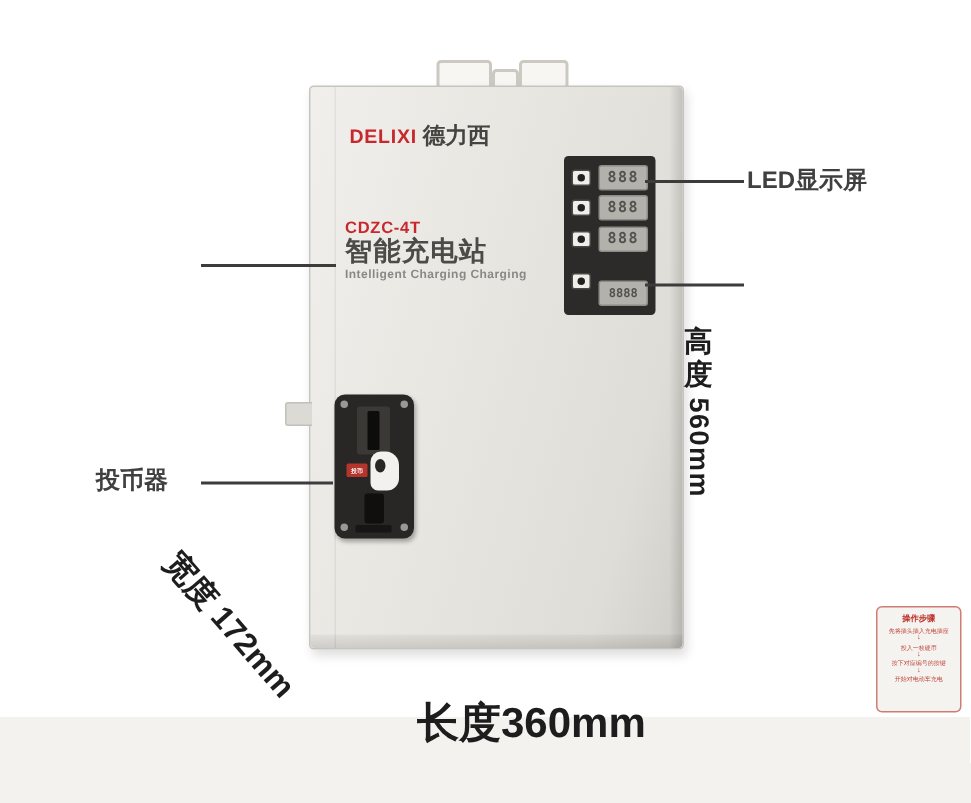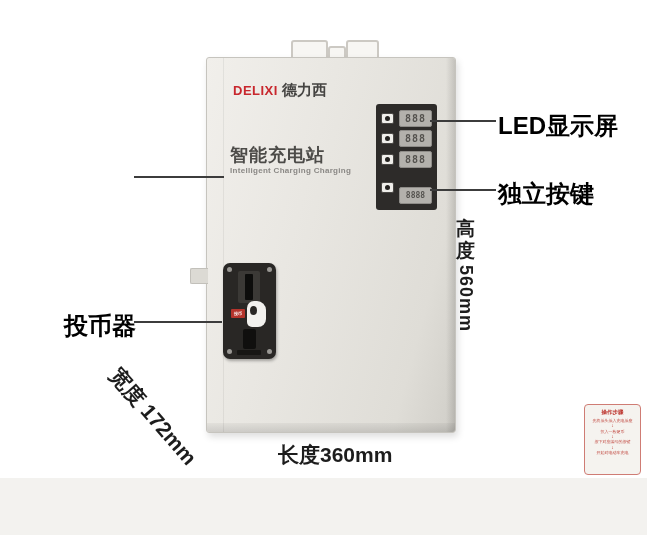--- a/index.html
+++ b/index.html
@@ -86,25 +86,25 @@
   
   .sticker { position:absolute; left:377px; top:346px; width:57px; height:71px;
              background:#f5f3ef; border:1px solid #cf7c74; border-radius:4px;
              display:flex; flex-direction:column; align-items:center; padding-top:4px; }
   .sticker .title { font-size:5.5px; font-weight:bold; color:#bb2f28; margin-bottom:2px; }
   .sticker .step { font-size:4px; color:#c0473f; line-height:1.3; white-space:nowrap; }
   .sticker .arrow { font-size:5px; color:#bb2f28; line-height:1.1; }
 
   
   .callout-line { position:absolute; height:2px; background:#3c3c3c; }
-  .callout-text { position:absolute; font-size:24px; font-weight:bold; color:#000000; white-space:nowrap; }
+  .callout-text { position:absolute; font-size:16px; font-weight:bold; color:#404040; white-space:nowrap; }
 
   
   .dim { font-size:20px; font-weight:bold; color:#1d1d1d; white-space:nowrap; }
-  .dim-length { position:absolute; left:278px; top:441px; font-size:21px; }
+  .dim-length { position:absolute; left:278px; top:463px; font-size:28px; }
   .dim-width  { position:absolute; left:124px; top:362px; font-size:21px; transform:rotate(49deg); transform-origin:0 0; }
   .dim-height { position:absolute; left:455px; top:218px; display:flex; flex-direction:column; align-items:center; }
   .dim-height .cn { font-size:19px; font-weight:bold; color:#1d1d1d; line-height:1.15; }
   .dim-height .val { font-size:18px; font-weight:bold; color:#1d1d1d; writing-mode:vertical-rl; margin-top:3px; letter-spacing:1px; }
 </style>
 </head>
 <body>
 
 <div class="stage">
   <div class="floor-band"></div>
@@ -114,20 +114,21 @@
   <div class="tab tab-mid"></div>
 
   <div class="device">
     <div class="seam"></div>
 
     <div class="brand">
       <span class="logo">DELIXI</span><span class="logo-cn">德力西</span>
     </div>
 
     <div class="model-block">
+      <div class="model">CDZC-4T</div>
       <div class="name-cn">智能充电站</div>
       <div class="name-en">Intelligent Charging Charging</div>
     </div>
 
     <div class="led-panel">
       <div class="led-row">
         <span class="led-btn"></span>
         <span class="led-display">888</span>
       </div>
       <div class="led-row">
@@ -167,21 +168,20 @@
       <div class="step">开始对电动车充电</div>
     </div>
   </div>
 
   <div class="hinge-tab"></div>
 
   <div class="callout-line" style="left:430px; top:120px; width:66px;"></div>
   <div class="callout-text" style="left:498px; top:110px;">LED显示屏</div>
 
   <div class="callout-line" style="left:430px; top:189px; width:66px;"></div>
-  <div class="callout-text" style="left:498px; top:178px;">独立按键</div>
 
   <div class="callout-line" style="left:134px; top:176px; width:90px;"></div>
 
   <div class="callout-text" style="left:64px; top:310px;">投币器</div>
   <div class="callout-line" style="left:134px; top:321px; width:88px;"></div>
 
   <div class="dim dim-width">宽度 172mm</div>
   <div class="dim dim-length">长度360mm</div>
   <div class="dim-height">
     <span class="cn">高<br>度</span>

